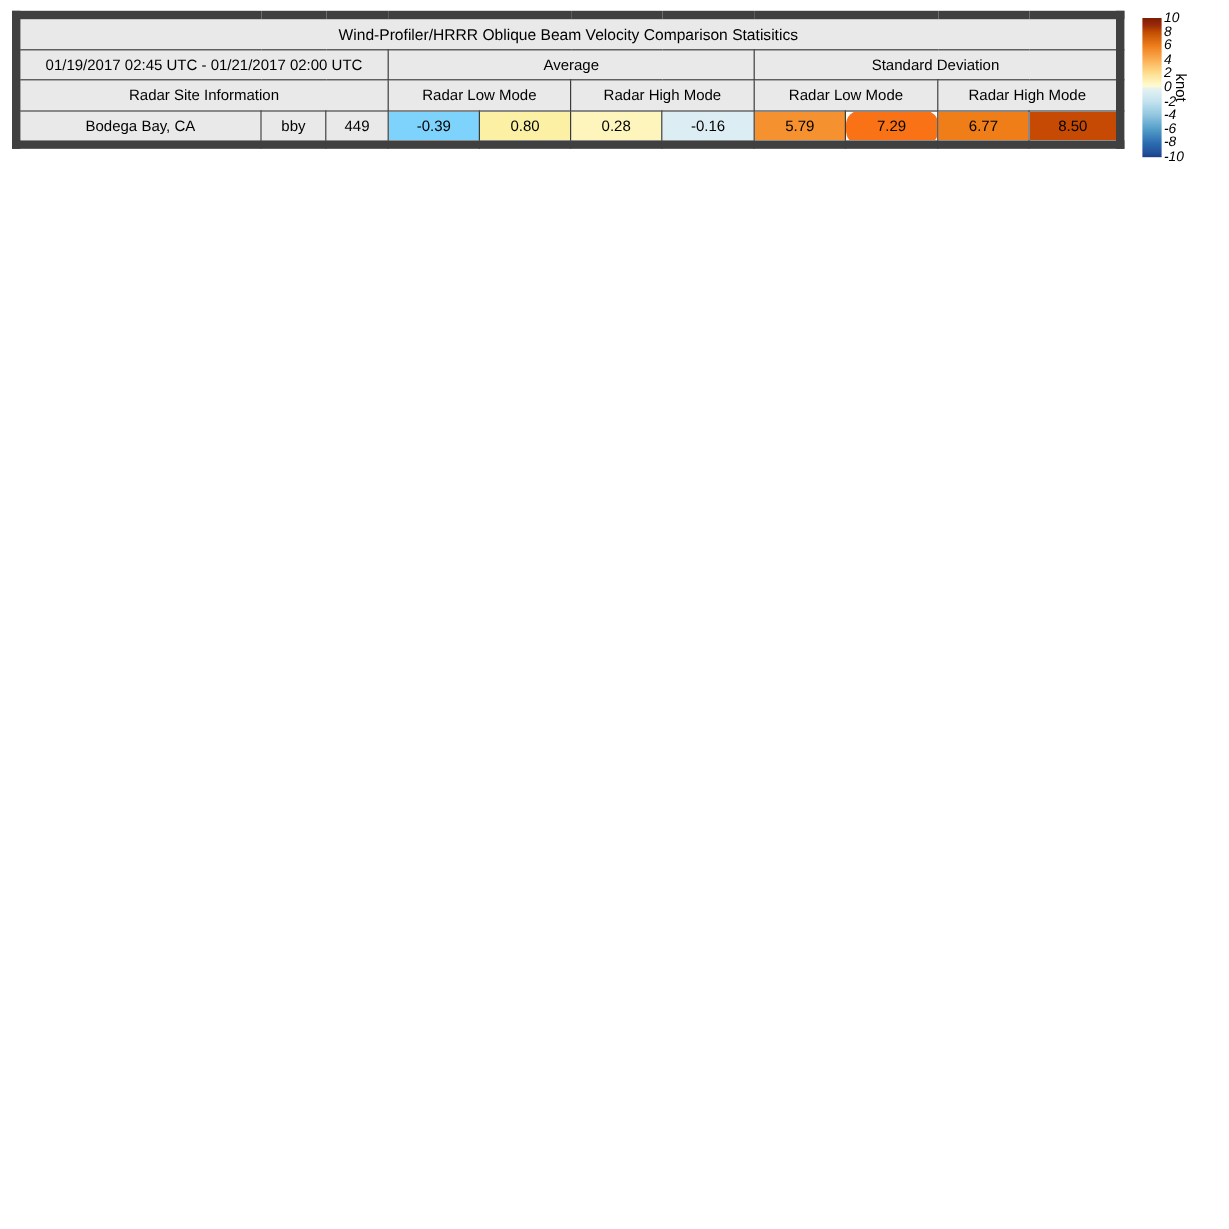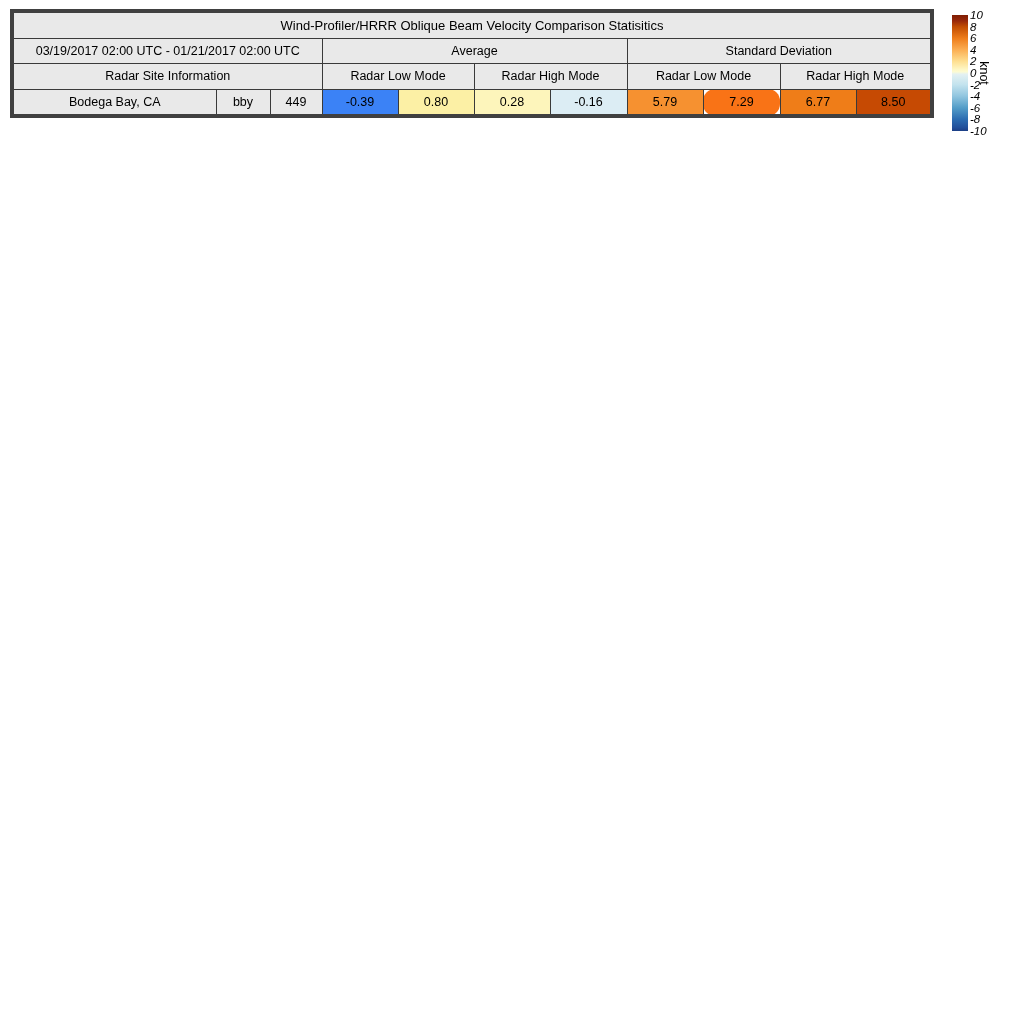--- a/index.html
+++ b/index.html
@@ -12,21 +12,21 @@
     border-collapse:collapse;table-layout:fixed;width:920px;
     font-size:12.5px;
   }
   table.stats td{
     border:1px solid #3a3a3a;
     height:24.6px;
     text-align:center;vertical-align:middle;
     padding:0 2px;overflow:hidden;white-space:nowrap;
     background:#e9e9e9;
   }
-  table.stats{border:4px solid #404040;}
+  table.stats{border:7px solid #404040;}
   td.title-cell{font-size:13px;}
   td.data-plain{background:#fafafa;}
   .colorbar{
     position:absolute;left:952px;top:15px;width:16px;height:116px;
   }
   .cb-ticks{
     position:absolute;left:970px;top:15px;width:30px;height:116px;
     font-size:11.5px;line-height:12px;font-style:italic;
   }
   .cb-ticks span{position:absolute;left:0;}
@@ -54,36 +54,36 @@
       <col style="width:76px">
         <col style="width:77px">
         <col style="width:76px">
         <col style="width:76px">
     </colgroup>
     <tbody>
         <tr>
       <td colspan="11" class="title-cell">Wind-Profiler/HRRR Oblique Beam Velocity Comparison Statisitics</td>
     </tr>
     <tr>
-      <td colspan="3">03/19/2017 02:00 UTC - 01/21/2017 02:00 UTC</td>
+      <td colspan="3">01/19/2017 02:45 UTC - 01/21/2017 02:00 UTC</td>
       <td colspan="4">Average</td>
       <td colspan="4">Standard Deviation</td>
     </tr>
     <tr>
       <td colspan="3">Radar Site Information</td>
       <td colspan="2">Radar Low Mode</td>
       <td colspan="2">Radar High Mode</td>
       <td colspan="2">Radar Low Mode</td>
       <td colspan="2">Radar High Mode</td>
     </tr>
     <tr>
       <td class="data-plain">Bodega Bay, CA</td>
       <td class="data-plain">bby</td>
       <td class="data-plain">449</td>
-      <td style="background: #3b82f6;">-0.39</td>
+      <td style="background: #7dd3fc;">-0.39</td>
       <td style="background: rgb(252, 240, 165);">0.80</td>
       <td style="background: rgb(253, 245, 187);">0.28</td>
       <td style="background: rgb(220, 237, 244);">-0.16</td>
       <td style="background: rgb(246, 145, 48);">5.79</td>
       <td style="background: #f97316; border-radius: 12px;">7.29</td>
       <td style="background: rgb(239, 125, 24);">6.77</td>
       <td style="background: rgb(198, 74, 3);">8.50</td>
     </tr>
   </tbody>
     </table>

